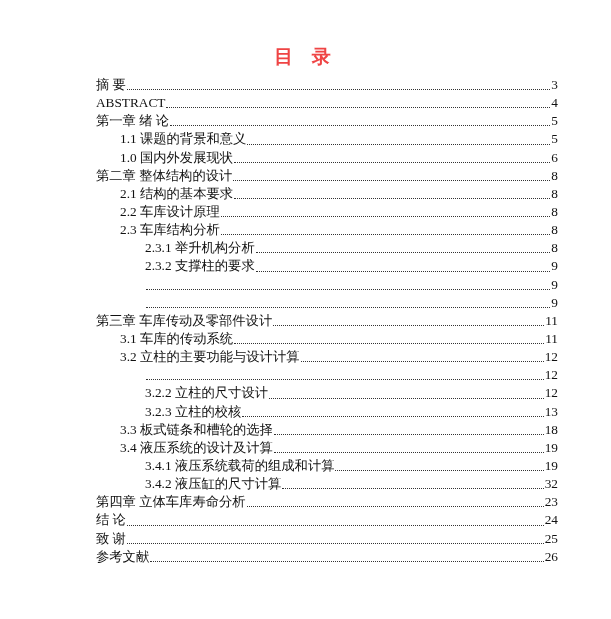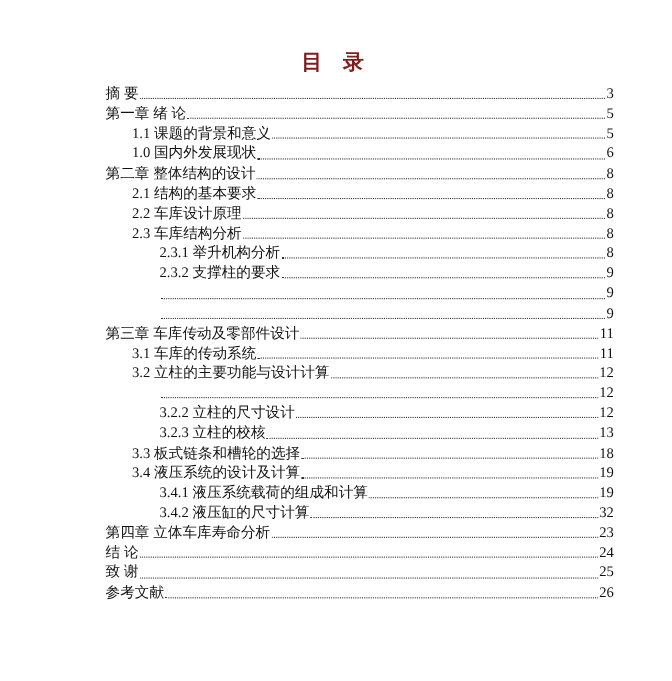--- a/index.html
+++ b/index.html
@@ -1,20 +1,20 @@
 <!DOCTYPE html>
 <html><head>
 <meta charset="utf-8">
 <style>
   html, body { margin: 0; padding: 0; background: #ffffff; }
   body { width: 611px; height: 619px; position: relative; overflow: hidden;
          font-family: "Liberation Serif", "DejaVu Serif", serif; color: #111; }
   .title { position: absolute; top: 44px; left: 0; width: 611px; text-align: center;
            font-family: "DejaVu Sans", "Liberation Sans", sans-serif; font-weight: bold;
-           font-size: 19px; letter-spacing: 6px; color: #7f1d1d; }
+           font-size: 19px; letter-spacing: 6px; color: #ef4444; }
   .toc { position: absolute; top: 76px; left: 96px; width: 462px; }
   .row { display: flex; align-items: flex-end; height: 18.15px; line-height: 18.15px;
          font-size: 13.3px; white-space: nowrap; }
   .row.l1 { padding-left: 0; }
   .row.l2 { padding-left: 24px; }
   .row.l3 { padding-left: 49px; }
   .label { flex: 0 0 auto; }
   .leader { flex: 1 1 auto; overflow: hidden; margin: 0 1px; position: relative; height: 18px; }
   .leader::before { content: ""; position: absolute; left: 0; right: 0; bottom: 4px;
                     border-bottom: 1.3px dotted #333; }
@@ -23,20 +23,25 @@
 </head>
 <body>
 
 <div class="title">目 录</div>
 
 <div class="toc">
   <div class="row l1">
       <span class="label">摘 要</span>
       <span class="leader"></span>
       <span class="page">3</span>
+    </div>
+  <div class="row l1">
+      <span class="label">ABSTRACT</span>
+      <span class="leader"></span>
+      <span class="page">4</span>
     </div>
   <div class="row l1">
       <span class="label">第一章 绪 论</span>
       <span class="leader"></span>
       <span class="page">5</span>
     </div>
   <div class="row l2">
       <span class="label">1.1 课题的背景和意义</span>
       <span class="leader"></span>
       <span class="page">5</span>

